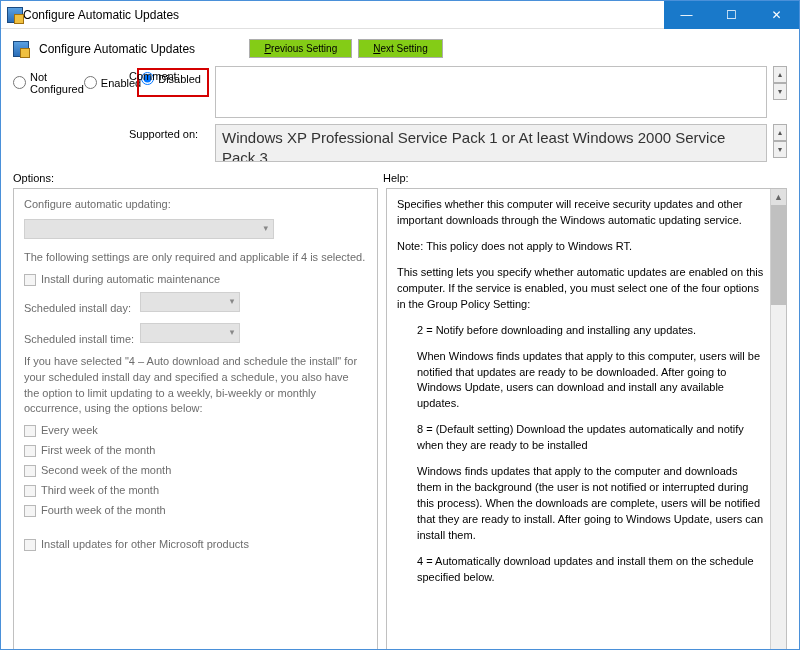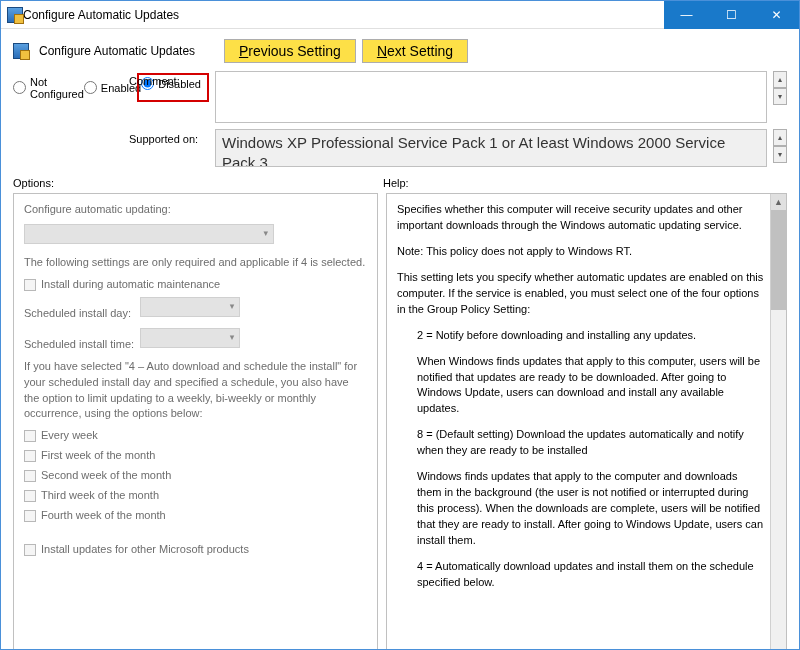--- a/index.html
+++ b/index.html
@@ -37,24 +37,24 @@
   .header-row {
     display: flex;
     align-items: center;
     padding: 10px 12px 8px 12px;
     gap: 10px;
   }
   .header-row .setting-name { font-size: 12px; }
   .header-row .nav-btns { margin-left: auto; display:flex; gap:6px; margin-right: 300px;}
   .nav-btns { display:flex; gap:8px; justify-content:center; flex:1;}
   .btn {
-    background: #fde047;
+    background: #84cc16;
     border: 1px solid #adadad;
     padding: 3px 14px;
-    font-size: 14px;
+    font-size: 10px;
     cursor: default;
   }
   .btn.default { border: 2px solid #0078d7; padding: 2px 20px;}
   .btn u { text-decoration: underline; }
 
   
   .top-grid {
     display: grid;
     grid-template-columns: 110px 80px 1fr 14px;
     padding: 0 12px 6px 12px;

